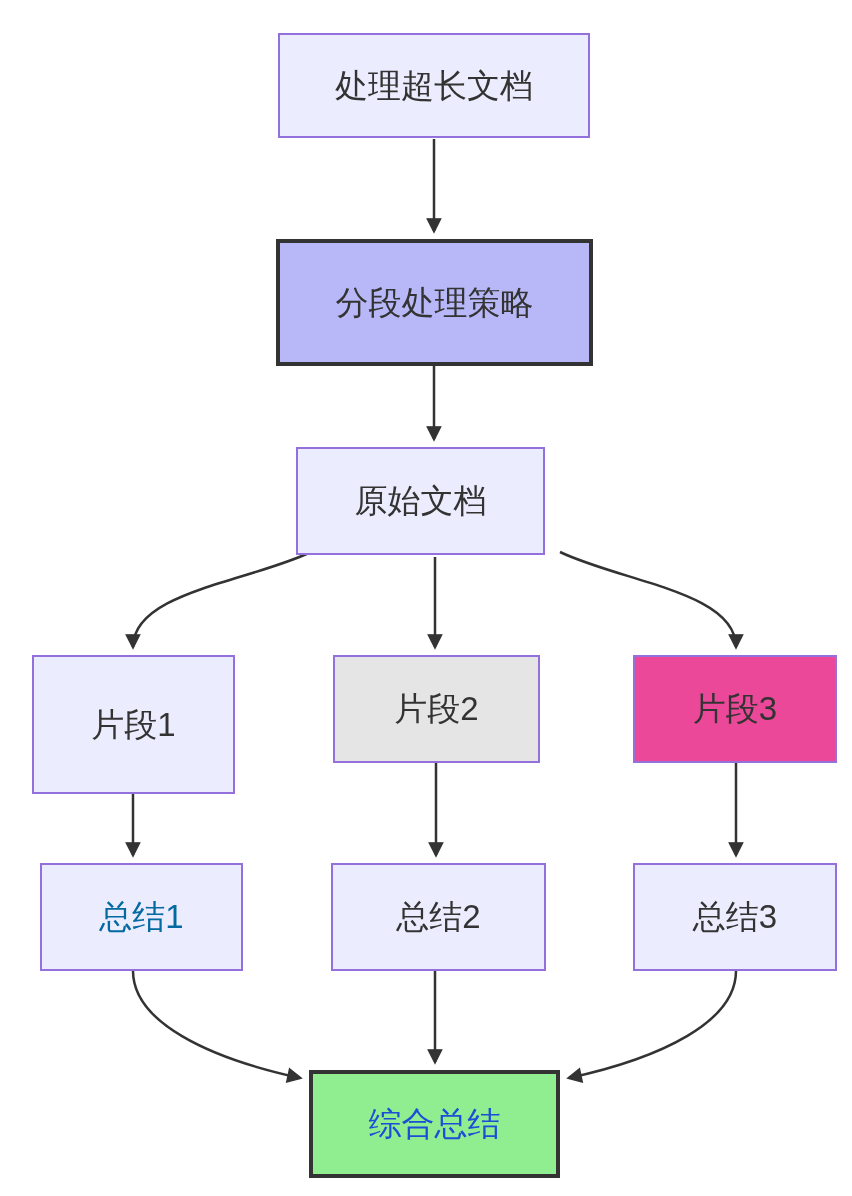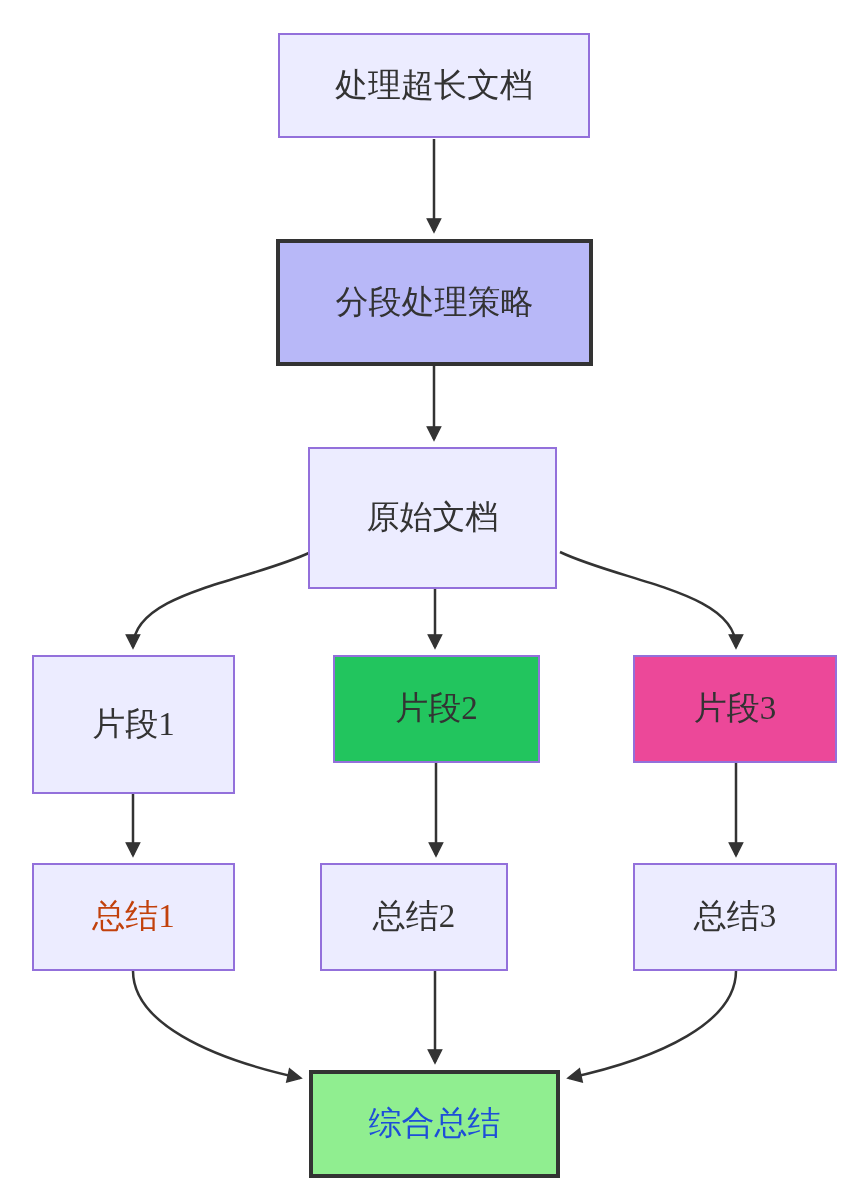--- a/index.html
+++ b/index.html
@@ -5,21 +5,21 @@
   html, body {
     margin: 0;
     padding: 0;
     background: #ffffff;
   }
   .canvas {
     position: relative;
     width: 852px;
     height: 1196px;
     background: #ffffff;
-    font-family: Liberation Serif, serif;
+    font-family: Liberation Sans, sans-serif;
     overflow: hidden;
   }
   .edge-layer {
     position: absolute;
     left: 0;
     top: 0;
     width: 852px;
     height: 1196px;
   }
   .edge {
@@ -39,26 +39,26 @@
     font-size: 33px;
     line-height: 1.2;
     text-align: center;
     white-space: nowrap;
   }
   .node.thick {
     border-width: 4px;
   }
   .node-start    { left: 278px; top:   33px; width: 312px; height: 105px; }
   .node-strategy { left: 276px; top:  239px; width: 317px; height: 127px; }
-  .node-source   { left: 308px; top:  447px; width: 249px; height: 142px; align-items: center; }
+  .node-source   { left: 296px; top:  447px; width: 249px; height: 108px; align-items: center; }
   .node-chunk-1  { left:  32px; top:  655px; width: 203px; height: 139px; }
   .node-chunk-2  { left: 333px; top:  655px; width: 207px; height: 108px; }
   .node-chunk-3  { left: 633px; top:  655px; width: 204px; height: 108px; }
   .node-sum-1    { left:  32px; top:  863px; width: 203px; height: 108px; }
-  .node-sum-2    { left: 320px; top:  863px; width: 188px; height: 108px; }
+  .node-sum-2    { left: 331px; top:  863px; width: 215px; height: 108px; }
   .node-sum-3    { left: 633px; top:  863px; width: 204px; height: 108px; align-items: center; }
   .node-final    { left: 309px; top: 1070px; width: 251px; height: 108px; }
 </style>
 </head>
 <body>
 
 <div class="canvas">
 
   <svg class="edge-layer" width="852" height="1196" viewBox="0 0 852 1196" xmlns="http://www.w3.org/2000/svg">
     <defs>
@@ -89,29 +89,29 @@
   </div>
 
   <div class="node node-source" style="background: rgb(236, 236, 255); border-color: rgb(147, 112, 219); color: rgb(51, 51, 51);">
     <span>原始文档</span>
   </div>
 
   <div class="node node-chunk-1" style="background: rgb(236, 236, 255); border-color: rgb(147, 112, 219); color: rgb(51, 51, 51);">
     <span>片段1</span>
   </div>
 
-  <div class="node node-chunk-2" style="background: #22c55e; border-color: rgb(147, 112, 219); color: rgb(51, 51, 51); justify-content: center;">
+  <div class="node node-chunk-2" style="background: #e5e5e5; border-color: rgb(147, 112, 219); color: rgb(51, 51, 51); justify-content: center;">
     <span>片段2</span>
   </div>
 
   <div class="node node-chunk-3" style="background: #ec4899; border-color: rgb(147, 112, 219); color: rgb(51, 51, 51);">
     <span>片段3</span>
   </div>
 
-  <div class="node node-sum-1" style="background: rgb(236, 236, 255); border-color: rgb(147, 112, 219); color: #c2410c;">
+  <div class="node node-sum-1" style="background: rgb(236, 236, 255); border-color: rgb(147, 112, 219); color: #0369a1; margin-left: 8px;">
     <span>总结1</span>
   </div>
 
   <div class="node node-sum-2" style="background: rgb(236, 236, 255); border-color: rgb(147, 112, 219); color: rgb(51, 51, 51);">
     <span>总结2</span>
   </div>
 
   <div class="node node-sum-3" style="background: rgb(236, 236, 255); border-color: rgb(147, 112, 219); color: rgb(51, 51, 51);">
     <span>总结3</span>
   </div>

